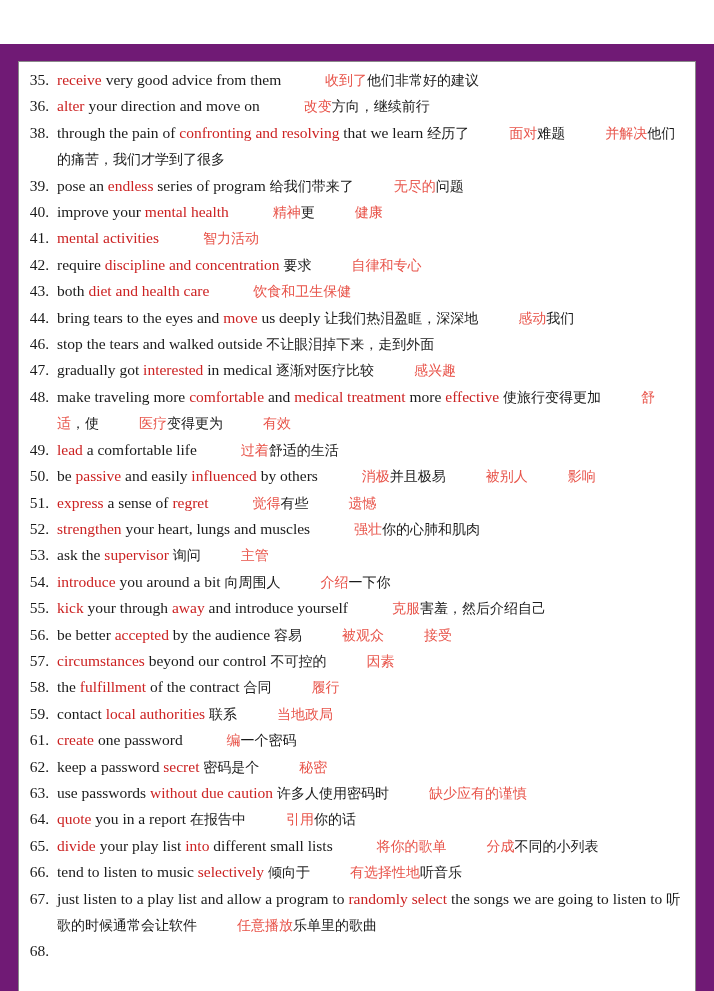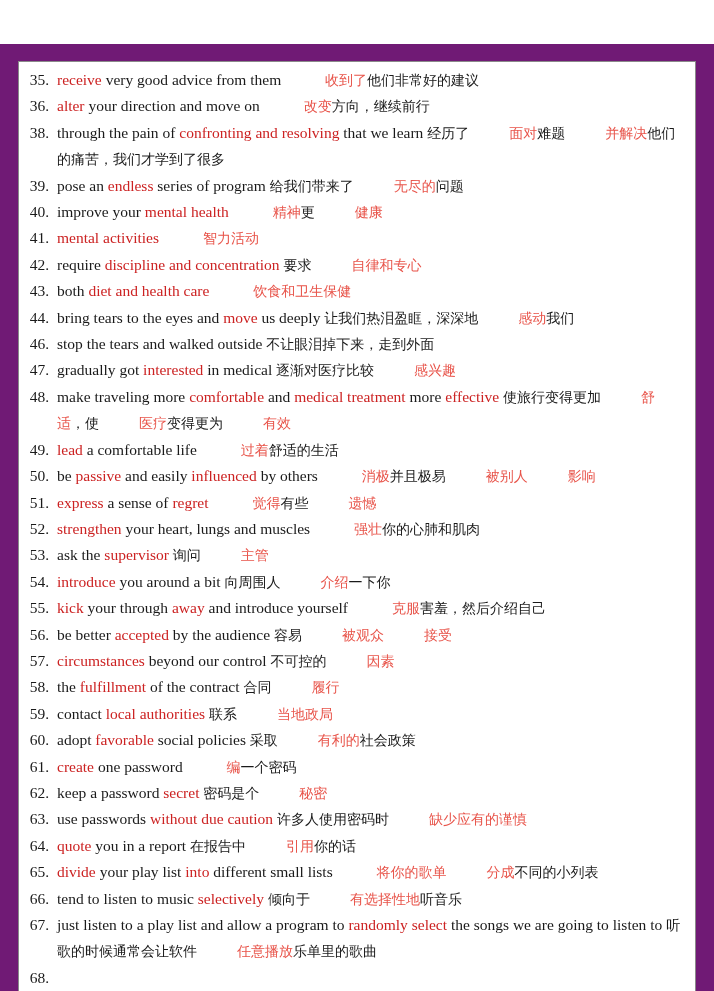--- a/index.html
+++ b/index.html
@@ -185,24 +185,20 @@
         </div>
         <div class="item">
           <div class="num">58.</div>
           <div class="body-text"><span class="en">the </span><span class="en hl">fulfillment</span><span class="en"> of the contract </span><span class="cn">合同</span><span class="cn hl">履行</span></div>
         </div>
         <div class="item">
           <div class="num">59.</div>
           <div class="body-text"><span class="en">contact </span><span class="en hl">local authorities</span><span class="en"> </span><span class="cn">联系</span><span class="cn hl">当地政局</span></div>
         </div>
         <div class="item">
-          <div class="num">60.</div>
-          <div class="body-text"><span class="en">adopt </span><span class="en hl">favorable</span><span class="en"> social policies </span><span class="cn">采取</span><span class="cn hl">有利的</span><span class="cn">社会政策</span></div>
-        </div>
-        <div class="item">
           <div class="num">61.</div>
           <div class="body-text"><span class="en hl">create</span><span class="en"> one password </span><span class="cn hl">编</span><span class="cn">一个密码</span></div>
         </div>
         <div class="item">
           <div class="num">62.</div>
           <div class="body-text"><span class="en">keep a password </span><span class="en hl">secret</span><span class="en"> </span><span class="cn">密码是个</span><span class="cn hl">秘密</span></div>
         </div>
         <div class="item">
           <div class="num">63.</div>
           <div class="body-text"><span class="en">use passwords </span><span class="en hl">without due caution</span><span class="en"> </span><span class="cn">许多人使用密码时</span><span class="cn hl">缺少应有的谨慎</span></div>

